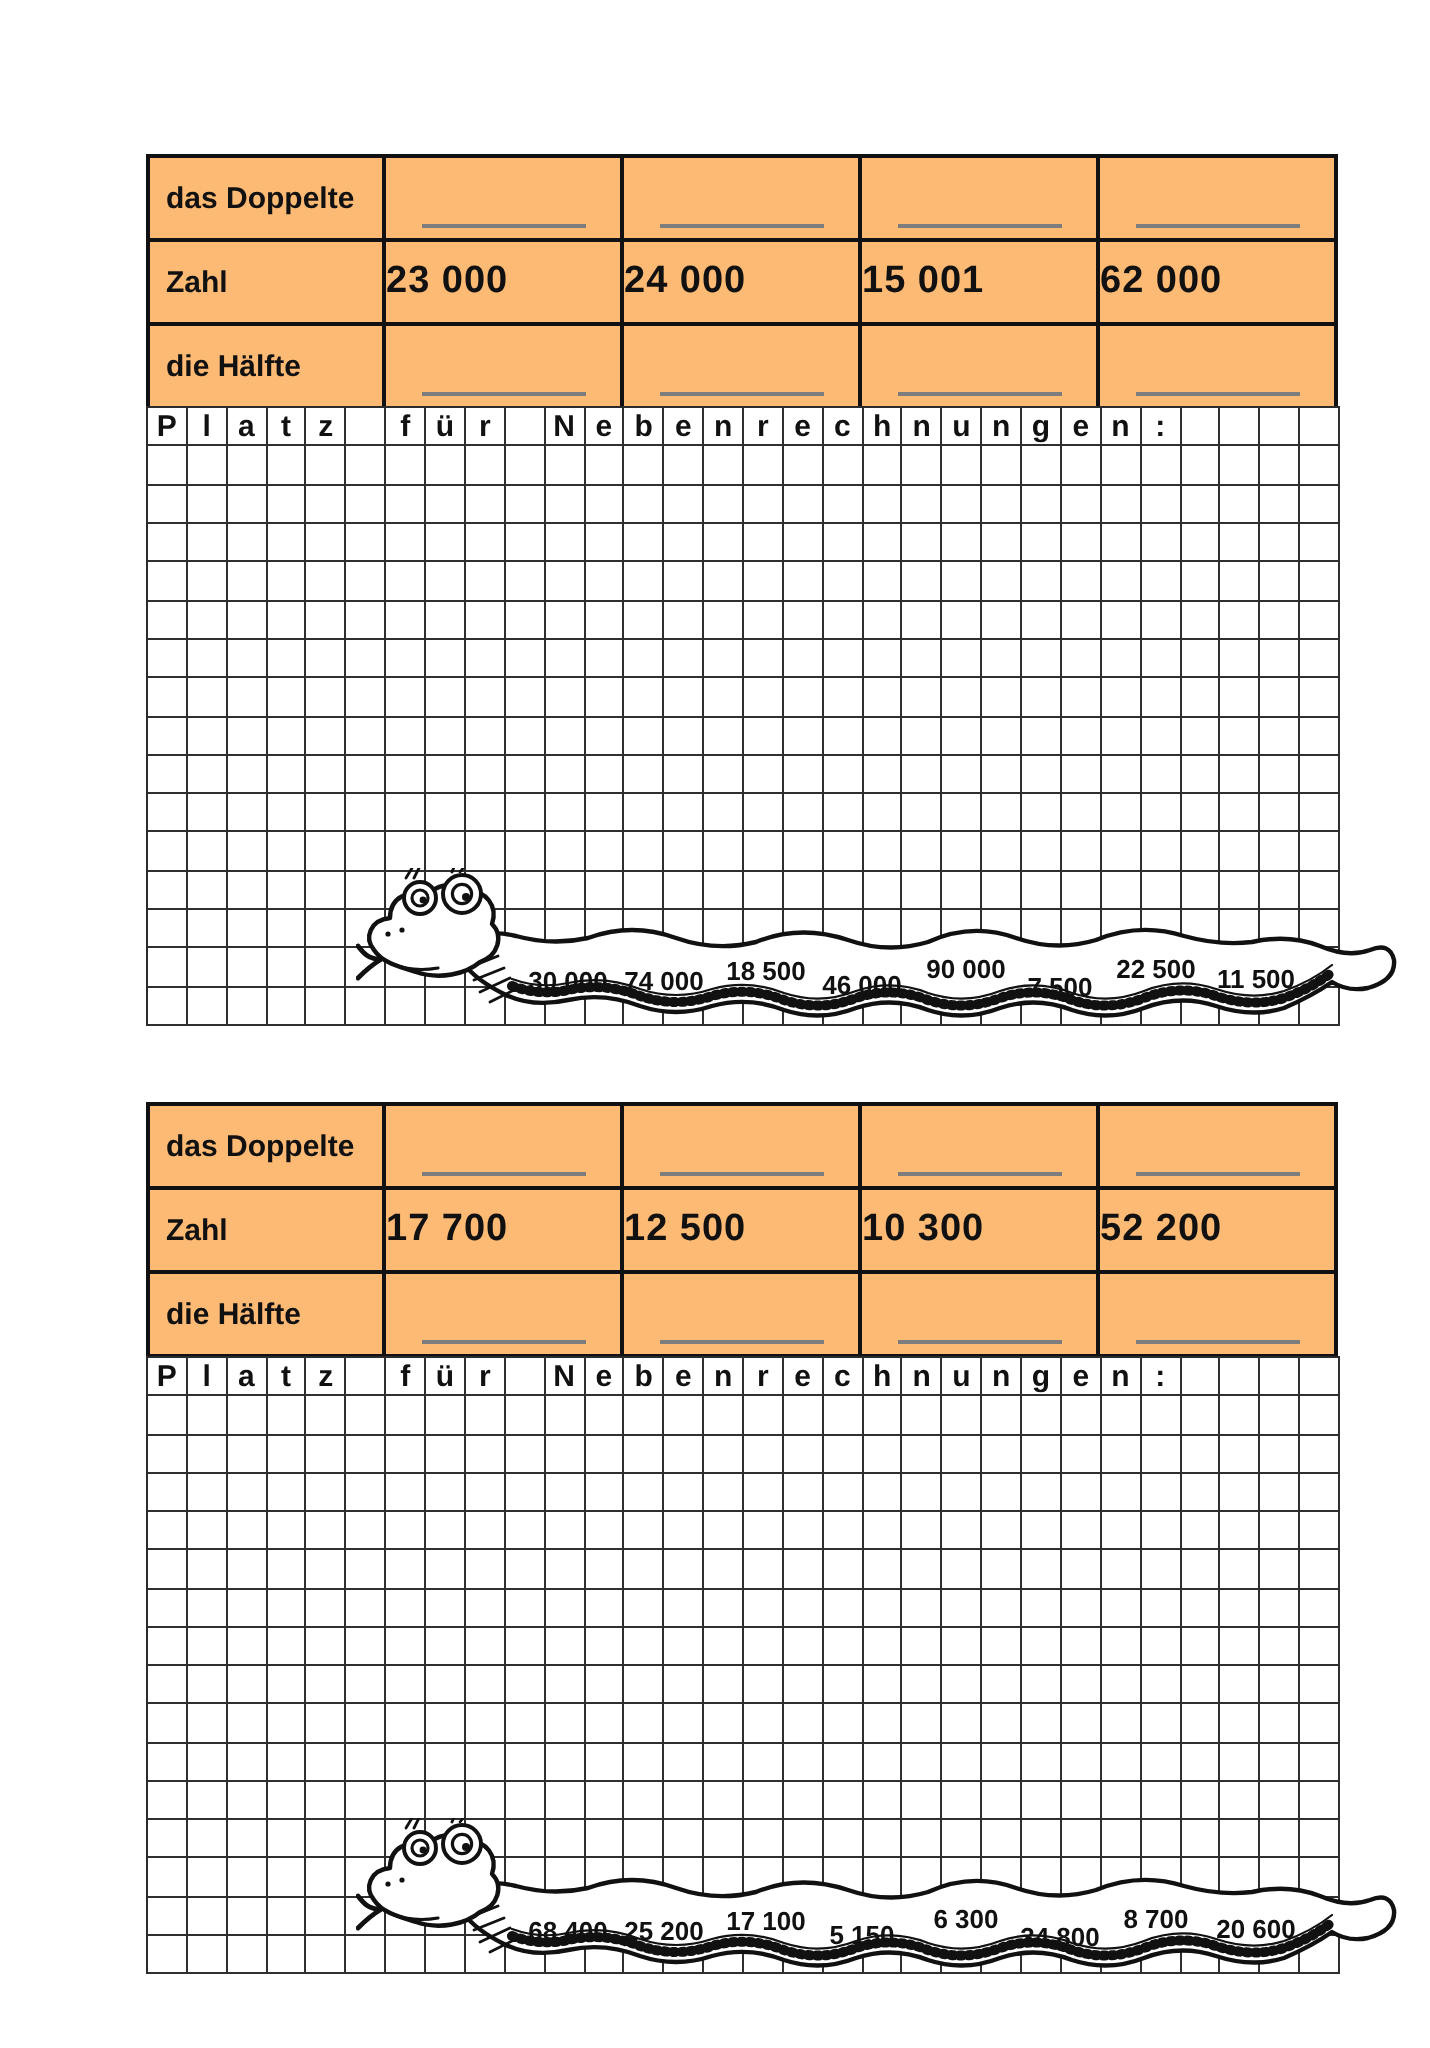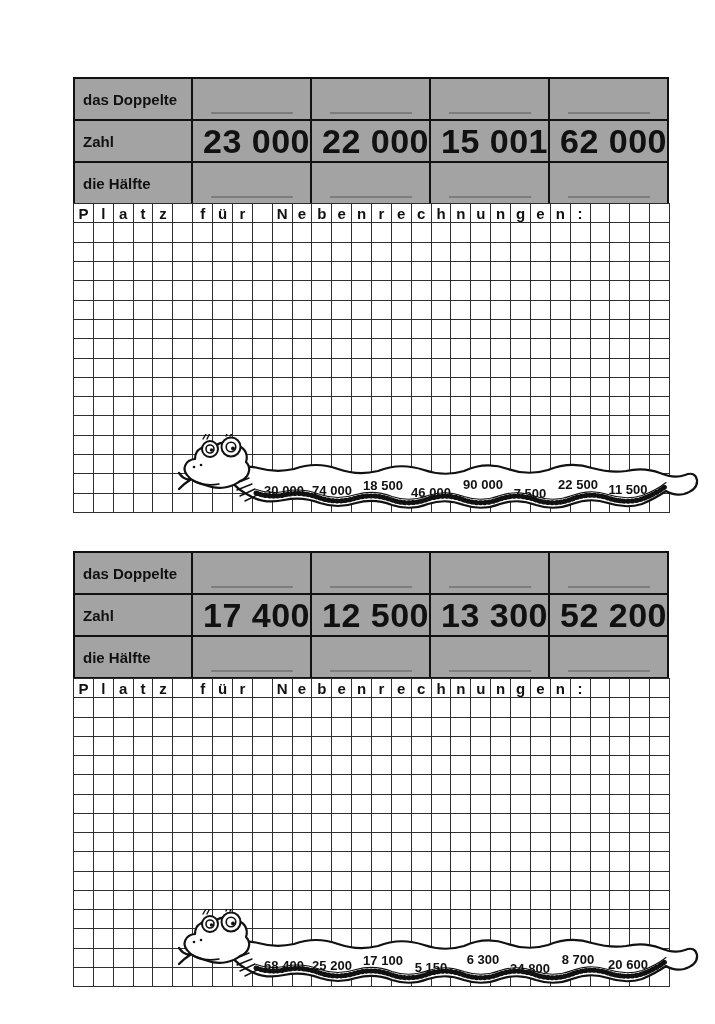--- a/index.html
+++ b/index.html
@@ -4,28 +4,28 @@
 <style>
   html,body{margin:0;padding:0;background:#e8e8e8;}
   .page{
     position:relative;width:715px;height:1024px;background:#ffffff;
     margin:0 auto;overflow:hidden;
     font-family:"Liberation Sans","DejaVu Sans",sans-serif;color:#111;
   }
   
   .vtable{
     position:absolute;left:73px;width:594px;height:120px;
-    border-collapse:collapse;table-layout:fixed;background:#a3a3a3;
+    border-collapse:collapse;table-layout:fixed;background:#fdba74;
   }
   .vtable td{border:2px solid #111;padding:0;height:40px;overflow:hidden;}
   .vtable .lbl{
     font-weight:bold;font-size:15px;padding-left:8px;vertical-align:middle;
   }
   .vtable .val{
-    font-weight:bold;font-size:34px;text-align:right;vertical-align:middle;
+    font-weight:bold;font-size:19px;text-align:left;vertical-align:middle;
     letter-spacing:.5px;
     margin-left:11px;
   }
   .blankcell{vertical-align:bottom;}
   .blank-line{width:82px;height:2px;background:#7d7d7d;margin:0 auto 5px auto;}
   
   .sqgrid{
     position:absolute;left:73px;width:597px;background:#fff;
     display:grid;grid-template-columns:repeat(30,1fr);
     border-top:1.5px solid #2b2b2b;border-left:1.5px solid #2b2b2b;
@@ -69,21 +69,21 @@
       <td class="blankcell">
             <div class="blank-line"></div>
           </td>
       <td class="blankcell">
             <div class="blank-line"></div>
           </td>
     </tr>
     <tr>
       <td class="lbl">Zahl</td>
       <td class="val">23 000</td>
-      <td class="val">22 000</td>
+      <td class="val">24 000</td>
       <td class="val">15 001</td>
       <td class="val">62 000</td>
     </tr>
     <tr>
       <td class="lbl">die Hälfte</td>
       <td class="blankcell">
             <div class="blank-line"></div>
           </td>
       <td class="blankcell">
             <div class="blank-line"></div>
@@ -654,23 +654,23 @@
           </td>
       <td class="blankcell">
             <div class="blank-line"></div>
           </td>
       <td class="blankcell">
             <div class="blank-line"></div>
           </td>
     </tr>
     <tr>
       <td class="lbl">Zahl</td>
-      <td class="val">17 400</td>
+      <td class="val">17 700</td>
       <td class="val">12 500</td>
-      <td class="val">13 300</td>
+      <td class="val">10 300</td>
       <td class="val">52 200</td>
     </tr>
     <tr>
       <td class="lbl">die Hälfte</td>
       <td class="blankcell">
             <div class="blank-line"></div>
           </td>
       <td class="blankcell">
             <div class="blank-line"></div>
           </td>

